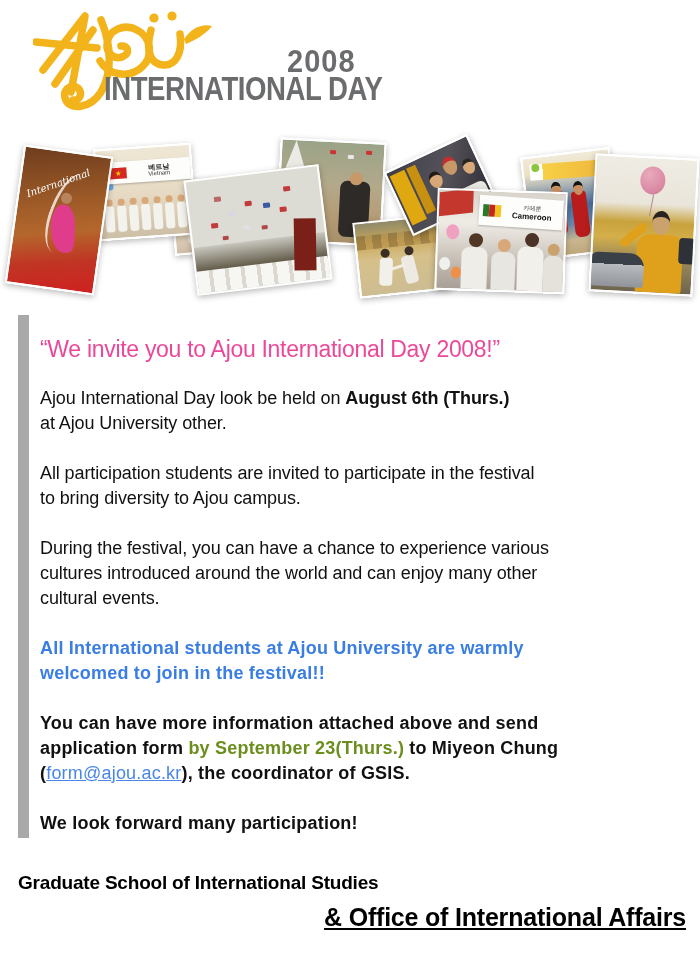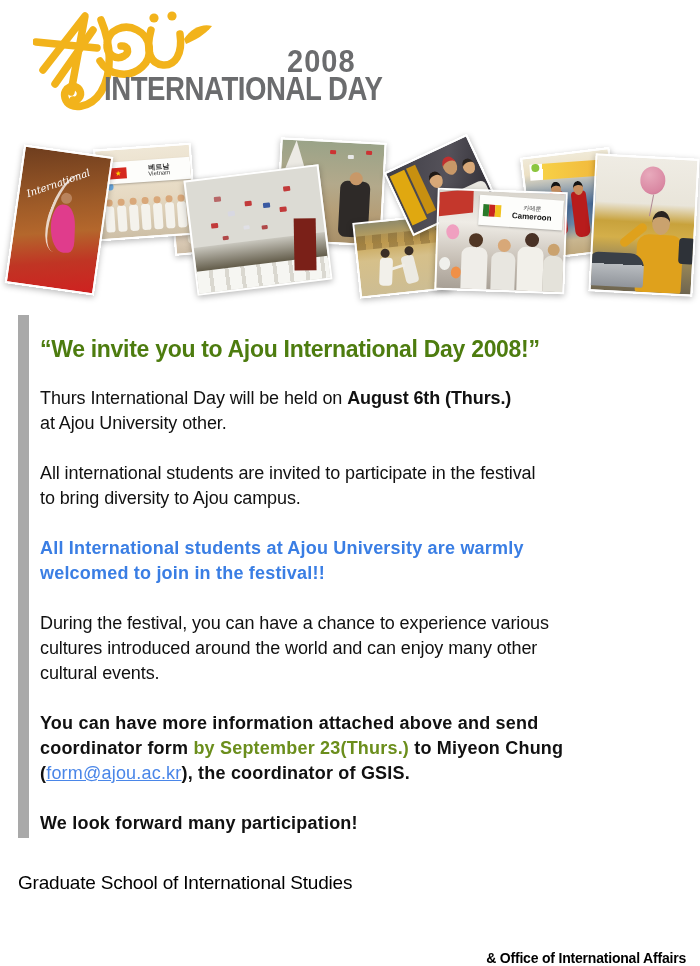--- a/index.html
+++ b/index.html
@@ -18,31 +18,31 @@
   
   .collage{position:absolute;left:0;top:128px;width:700px;height:170px;}
   .ph{position:absolute;box-shadow:0 2px 6px rgba(0,0,0,.28);border:2px solid #fff;overflow:hidden;}
   .fig{display:inline-block;width:9px;height:26px;background:#f4f2ec;border-radius:3px;position:relative;margin:0 1.5px;}
   .fig::before{content:"";position:absolute;left:1px;top:-7px;width:7px;height:7px;border-radius:50%;background:#d9a87a;}
   .dot{position:absolute;border-radius:50%;}
 
   
   .accent-bar{position:absolute;left:18px;top:315px;width:11px;height:523px;background:#a9a9a9;}
   .invite{position:absolute;left:40px;top:336px;width:632px;}
-  .headline{font-size:23px;font-weight:bold;color:#4d7c0f;line-height:26px;margin:0 0 24px 0;
+  .headline{font-size:23px;font-weight:normal;color:#ec4899;line-height:26px;margin:0 0 24px 0;
             letter-spacing:-0.3px;white-space:nowrap;}
   .bp{font-size:18px;line-height:25px;color:#111;margin:0 0 25px 0;letter-spacing:-0.1px;}
   .bp.bold{font-weight:bold;letter-spacing:0.2px;}
   .bp.blue{color:#3a7ee4;font-weight:bold;letter-spacing:0.2px;}
   .olive{color:#6b8e1c;}
   .email{color:#4a86e8;text-decoration:underline;font-weight:normal;cursor:pointer;}
 
   
-  .footer-1{position:absolute;left:18px;top:872px;font-size:19px;font-weight:normal;color:#000;letter-spacing:-0.2px;}
-  .footer-2{position:absolute;right:14px;top:950px;font-size:14px;font-weight:bold;color:#000;letter-spacing:-0.2px;}
+  .footer-1{position:absolute;left:18px;top:872px;font-size:19px;font-weight:bold;color:#000;letter-spacing:-0.2px;}
+  .footer-2{position:absolute;right:14px;top:903px;font-size:25px;font-weight:bold;color:#000;letter-spacing:-0.2px;text-decoration:underline;}
 </style>
 </head>
 <body>
 
 <div class="page">
 
   <div class="logo-area">
     <svg class="logo-mark" width="182" height="118" viewBox="0 0 182 118">
       <g stroke="#F2B31B" stroke-width="7.5" fill="none" stroke-linecap="round" stroke-linejoin="round">
         <path d="M10,64 L52,10 L38,86"></path>
@@ -205,29 +205,29 @@
                   background:linear-gradient(180deg,#3a4048 0 34%,#b8bcc0 34%,#90949a 100%);border-radius:8px 14px 3px 3px;"></div>
       <div style="position:absolute;right:-2px;bottom:30px;width:16px;height:26px;background:#2e3238;border-radius:4px;"></div>
     </div>
   </div>
 
   <div class="accent-bar"></div>
 
   <div class="invite">
     <p class="headline">“We invite you to Ajou International Day 2008!”</p>
 
-    <p class="bp"><span>Thurs International Day will be held on </span><b>August 6th (Thurs.)</b><br><span>at Ajou University other.</span></p>
-
-    <p class="bp"><span>All international students are invited to participate in the festival</span><br><span>to bring diversity to Ajou campus.</span></p>
+    <p class="bp"><span>Ajou International Day look be held on </span><b>August 6th (Thurs.)</b><br><span>at Ajou University other.</span></p>
+
+    <p class="bp"><span>All participation students are invited to participate in the festival</span><br><span>to bring diversity to Ajou campus.</span></p>
+
+    <p class="bp"><span>During the festival, you can have a chance to experience various</span><br><span>cultures introduced around the world and can enjoy many other</span><br><span>cultural events.</span></p>
 
     <p class="bp blue"><span>All International students at Ajou University are warmly</span><br><span>welcomed to join in the festival!!</span></p>
 
-    <p class="bp"><span>During the festival, you can have a chance to experience various</span><br><span>cultures introduced around the world and can enjoy many other</span><br><span>cultural events.</span></p>
-
-    <p class="bp bold"><span>You can have more information attached above and send</span><br><span>coordinator form </span><span class="olive">by September 23(Thurs.)</span><span> to Miyeon Chung</span><br><span>(</span><a class="email">form@ajou.ac.kr</a><span>), the coordinator of GSIS.</span></p>
+    <p class="bp bold"><span>You can have more information attached above and send</span><br><span>application form </span><span class="olive">by September 23(Thurs.)</span><span> to Miyeon Chung</span><br><span>(</span><a class="email">form@ajou.ac.kr</a><span>), the coordinator of GSIS.</span></p>
 
     <p class="bp bold">We look forward many participation!</p>
   </div>
 
   <div class="footer-1">Graduate School of International Studies</div>
   <div class="footer-2">&amp; Office of International Affairs</div>
 
 </div>
 
 </body></html>

